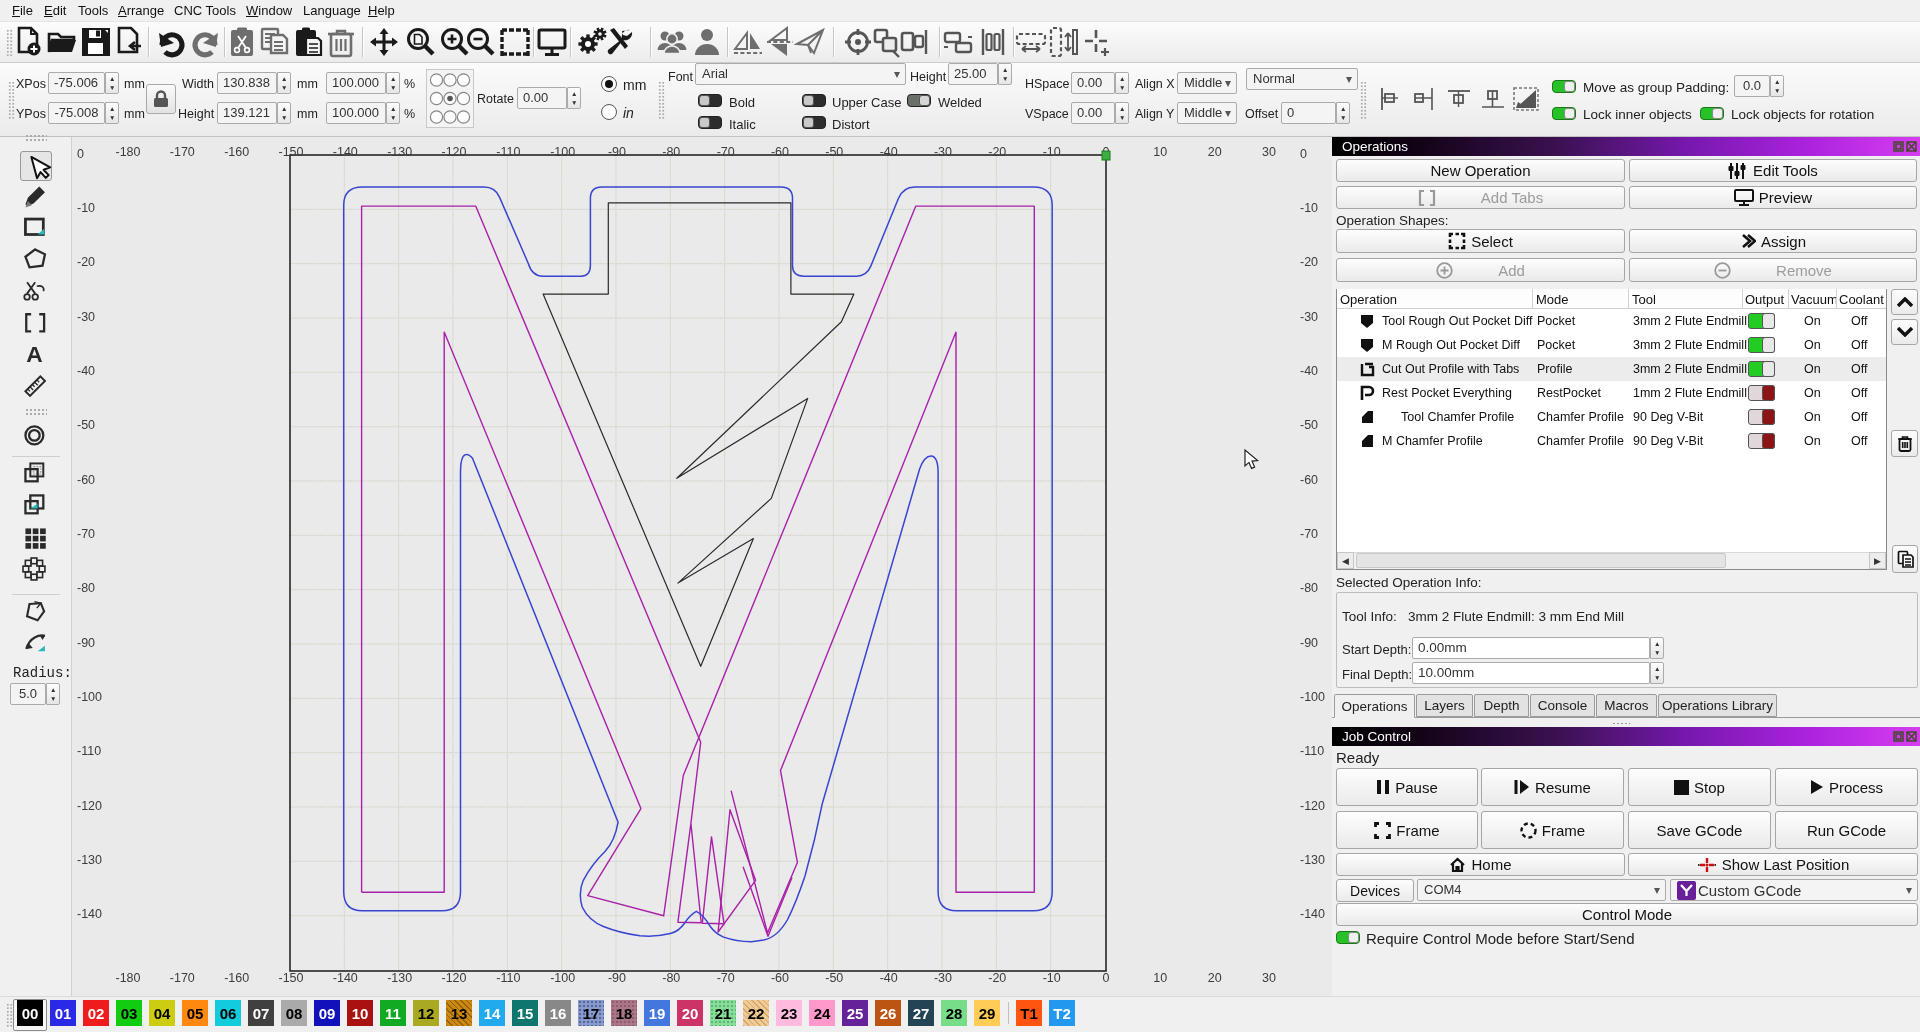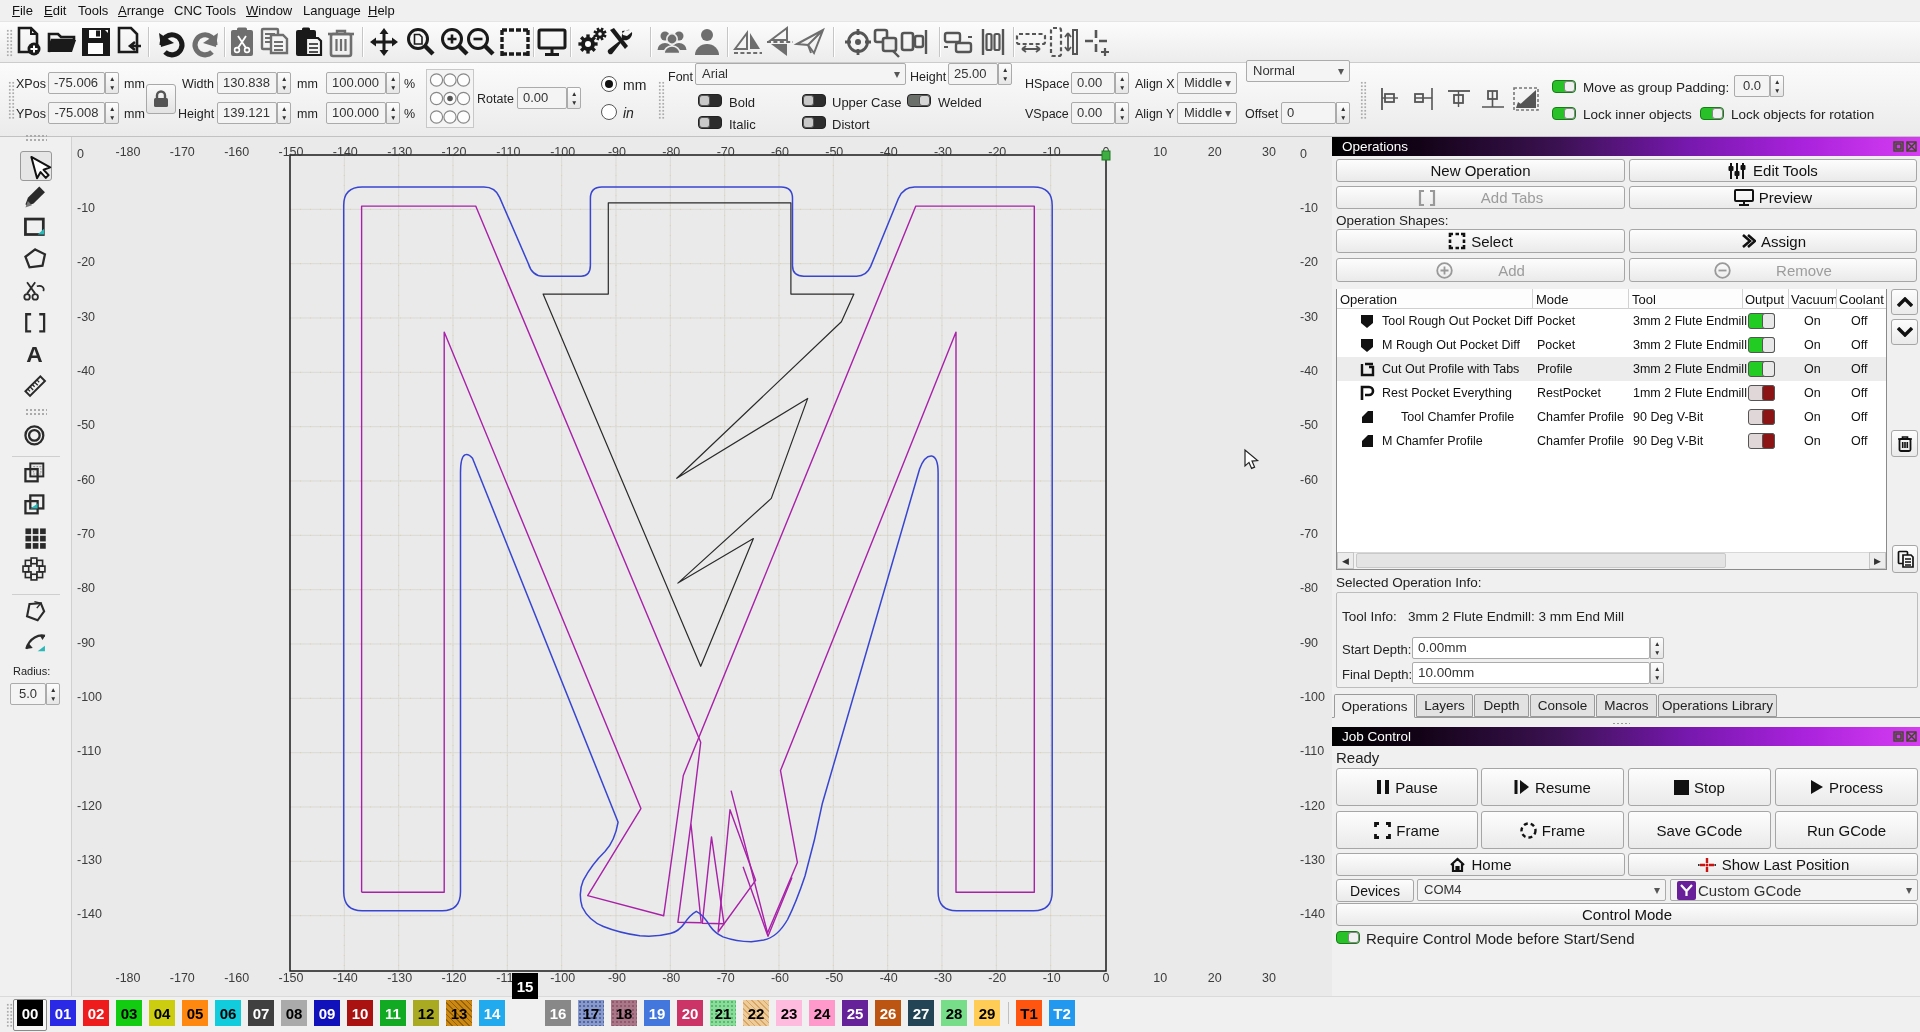--- a/index.html
+++ b/index.html
@@ -332,21 +332,21 @@
     </div>
 <div class="lbl" style="left:938px;top:95px;font-size:13px;color:#222;">Welded</div>
 <div class="lbl" style="left:1025px;top:77px;font-size:12.5px;color:#222;">HSpace</div>
 <div class="field" style="left:1071px;top:72px;width:44px;text-align:left">0.00</div>
 <div class="spin" style="left:1115px;top:72px">
       <i style="top:2px">▲</i>
       <i style="bottom:2px">▼</i>
     </div>
 <div class="lbl" style="left:1135px;top:77px;font-size:12.5px;color:#222;">Align X</div>
 <div class="drop" style="left:1177px;top:72px;width:60px">Middle</div>
-<div class="drop" style="left:1246px;top:60px;width:104px">Normal</div>
+<div class="drop" style="left:1246px;top:68px;width:112px">Normal</div>
 <div class="lbl" style="left:1025px;top:107px;font-size:12.5px;color:#222;">VSpace</div>
 <div class="field" style="left:1071px;top:102px;width:44px;text-align:left">0.00</div>
 <div class="spin" style="left:1115px;top:102px">
       <i style="top:2px">▲</i>
       <i style="bottom:2px">▼</i>
     </div>
 <div class="lbl" style="left:1135px;top:107px;font-size:12.5px;color:#222;">Align Y</div>
 <div class="drop" style="left:1177px;top:102px;width:60px">Middle</div>
 <div class="lbl" style="left:1245px;top:107px;font-size:12.5px;color:#222;">Offset</div>
 <div class="field" style="left:1281px;top:102px;width:55px;text-align:left">0</div>
@@ -499,21 +499,21 @@
       </g>
     </svg>
 <svg class="a" style="left:23px;top:631px" width="26" height="26" viewBox="0 0 26 26">
       <g transform="scale(0.8125)">
         <path d="M4 22 C8 8 20 4 27 6" fill="none" stroke="#2a2a2a" stroke-width="2.6"></path>
         <path d="M4 22 l8 -1 -5 -6 z" fill="#2a2a2a"></path>
         <path d="M18 25 h9 v-7 z" fill="#2ab8b8"></path>
         <path d="M27 6 l-6 0 3 5" fill="#2a2a2a"></path>
       </g>
     </svg>
-<div class="lbl" style="left:13px;top:665px;font-size:11px;color:#222;">Radius:</div>
+<div class="lbl" style="left:13px;top:665px;font-size:14px;color:#222;font-family:Liberation Mono, monospace;">Radius:</div>
 <div class="field" style="left:10px;top:683px;width:36px;text-align:center">5.0</div>
 <div class="spin" style="left:46px;top:683px">
       <i style="top:2px">▲</i>
       <i style="bottom:2px">▼</i>
     </div>
 <svg class="a" style="left:71px;top:137px" width="1261" height="859" viewBox="0 0 1261 859">
       <path d="M273.3 18.0 V834.0 M327.7 18.0 V834.0 M382.0 18.0 V834.0 M436.3 18.0 V834.0 M490.7 18.0 V834.0 M545.0 18.0 V834.0 M599.3 18.0 V834.0 M653.7 18.0 V834.0 M708.0 18.0 V834.0 M762.3 18.0 V834.0 M816.7 18.0 V834.0 M871.0 18.0 V834.0 M925.3 18.0 V834.0 M979.7 18.0 V834.0 M219.0 72.3 H1035.0 M219.0 126.7 H1035.0 M219.0 181.0 H1035.0 M219.0 235.3 H1035.0 M219.0 289.7 H1035.0 M219.0 344.0 H1035.0 M219.0 398.3 H1035.0 M219.0 452.7 H1035.0 M219.0 507.0 H1035.0 M219.0 561.3 H1035.0 M219.0 615.7 H1035.0 M219.0 670.0 H1035.0 M219.0 724.3 H1035.0 M219.0 778.7 H1035.0" stroke="#d9d9d6" stroke-width="1" fill="none"></path>
       <path d="M273.3 18.0 V834.0 M327.7 18.0 V834.0 M382.0 18.0 V834.0 M436.3 18.0 V834.0 M490.7 18.0 V834.0 M545.0 18.0 V834.0 M599.3 18.0 V834.0 M653.7 18.0 V834.0 M708.0 18.0 V834.0 M762.3 18.0 V834.0 M816.7 18.0 V834.0 M871.0 18.0 V834.0 M925.3 18.0 V834.0 M979.7 18.0 V834.0 M219.0 72.3 H1035.0 M219.0 126.7 H1035.0 M219.0 181.0 H1035.0 M219.0 235.3 H1035.0 M219.0 289.7 H1035.0 M219.0 344.0 H1035.0 M219.0 398.3 H1035.0 M219.0 452.7 H1035.0 M219.0 507.0 H1035.0 M219.0 561.3 H1035.0 M219.0 615.7 H1035.0 M219.0 670.0 H1035.0 M219.0 724.3 H1035.0 M219.0 778.7 H1035.0" stroke="#e8c87a" stroke-width="1" fill="none" stroke-dasharray="1 9" opacity="0.55"></path>
       <rect x="219.0" y="18.0" width="816" height="816" fill="none" stroke="#1a1a1a" stroke-width="1.5"></rect>
       <g font-size="12.5" fill="#3c3c3c" font-family="Liberation Sans">
@@ -887,21 +887,21 @@
 <div class="pal" style="left:182px;top:1000px;background:#ff8811;color:#000;">05</div>
 <div class="pal" style="left:215px;top:1000px;background:#11ccdd;color:#000;">06</div>
 <div class="pal" style="left:248px;top:1000px;background:#404040;color:#fff;">07</div>
 <div class="pal" style="left:281px;top:1000px;background:#aaaaaa;color:#000;">08</div>
 <div class="pal" style="left:314px;top:1000px;background:#1111bb;color:#fff;">09</div>
 <div class="pal" style="left:347px;top:1000px;background:#aa1111;color:#fff;">10</div>
 <div class="pal" style="left:380px;top:1000px;background:#11aa22;color:#fff;">11</div>
 <div class="pal" style="left:413px;top:1000px;background:#aaaa22;color:#000;">12</div>
 <div class="pal" style="left:446px;top:1000px;background:#cc8811;color:#000;background-image:repeating-linear-gradient(45deg, rgba(0,0,0,0.28) 0 1px, rgba(0,0,0,0) 1px 4px);">13</div>
 <div class="pal" style="left:479px;top:1000px;background:#22aaee;color:#fff;">14</div>
-<div class="pal" style="left:512px;top:973px;background:#000000;color:#fff;">15</div>
+<div class="pal" style="left:512px;top:1000px;background:#0f766e;color:#fff;">15</div>
 <div class="pal" style="left:545px;top:1000px;background:#888888;color:#fff;">16</div>
 <div class="pal" style="left:578px;top:1000px;background:#8899cc;color:#000;background-image:radial-gradient(rgba(40,60,120,0.55) 1px, rgba(0,0,0,0) 1.2px);background-size:4px 4px;">17</div>
 <div class="pal" style="left:611px;top:1000px;background:#aa7788;color:#000;background-image:radial-gradient(rgba(120,60,80,0.5) 1px, rgba(0,0,0,0) 1.2px);background-size:4px 4px;">18</div>
 <div class="pal" style="left:644px;top:1000px;background:#4477dd;color:#fff;">19</div>
 <div class="pal" style="left:677px;top:1000px;background:#cc3366;color:#fff;">20</div>
 <div class="pal" style="left:710px;top:1000px;background:#88dd99;color:#000;background-image:radial-gradient(rgba(30,120,60,0.4) 1px, rgba(0,0,0,0) 1.2px);background-size:4px 4px;">21</div>
 <div class="pal" style="left:743px;top:1000px;background:#eecc99;color:#000;background-image:repeating-linear-gradient(45deg, rgba(190,120,40,0.45) 0 1px, rgba(0,0,0,0) 1px 4px);">22</div>
 <div class="pal" style="left:776px;top:1000px;background:#ffbbdd;color:#000;">23</div>
 <div class="pal" style="left:809px;top:1000px;background:#ff99cc;color:#000;">24</div>
 <div class="pal" style="left:842px;top:1000px;background:#662299;color:#fff;">25</div>

